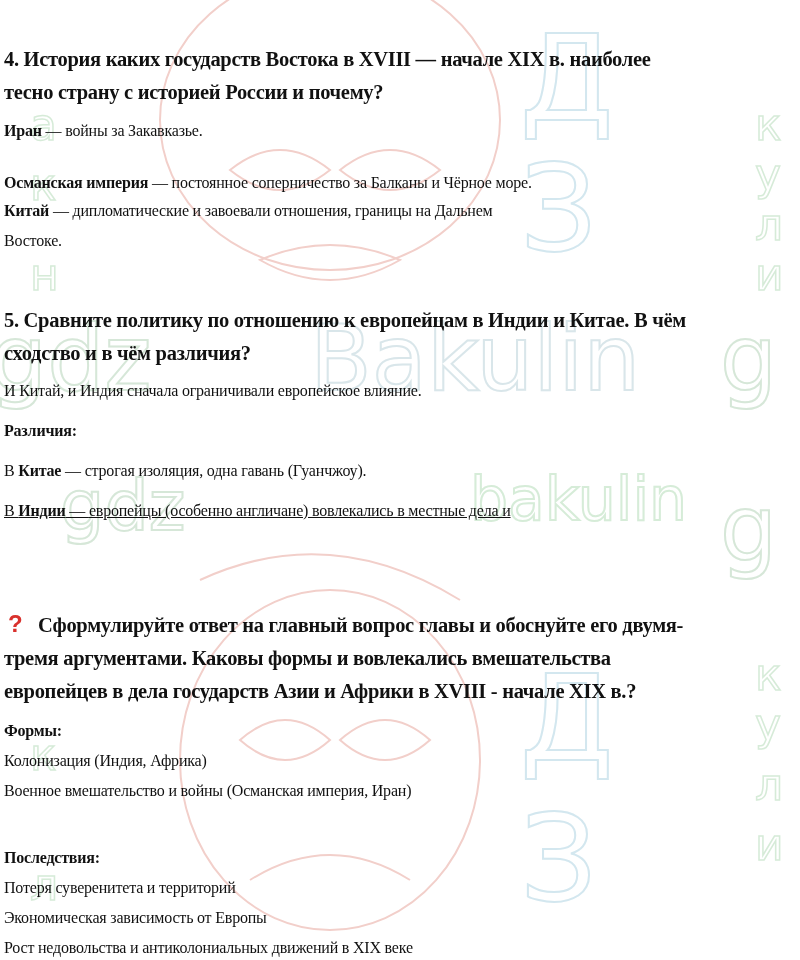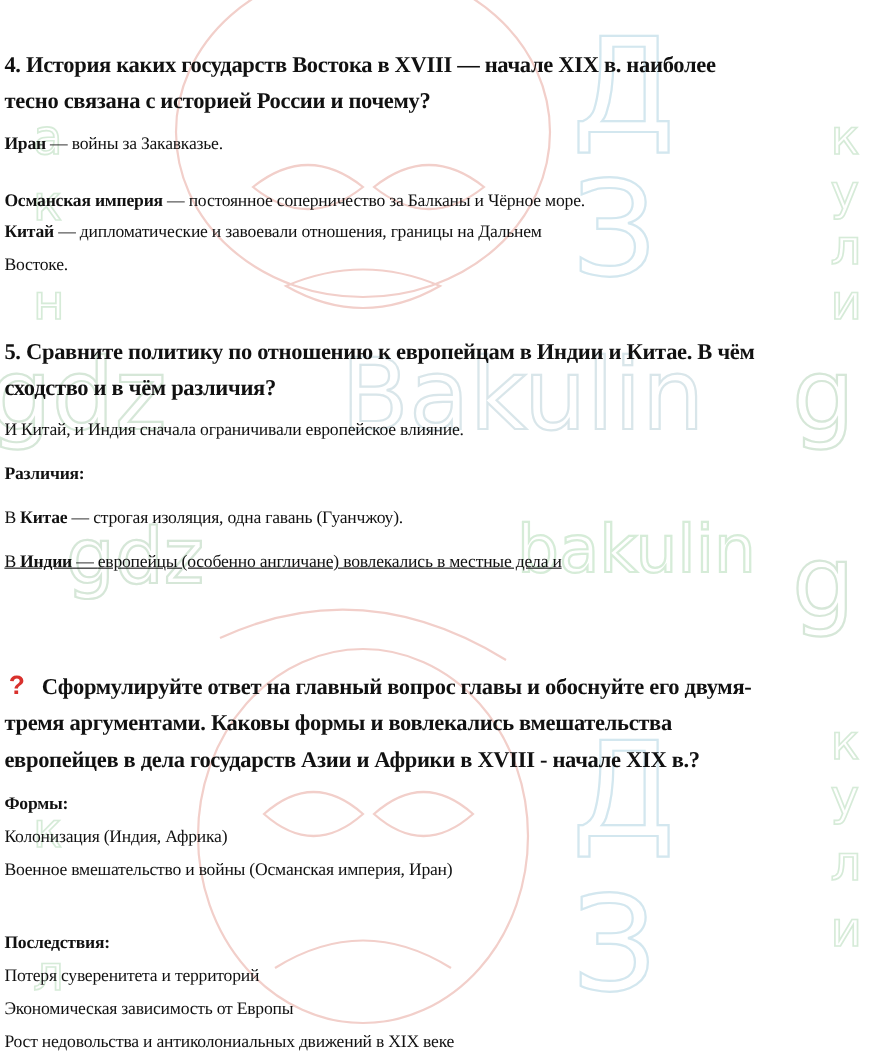--- a/index.html
+++ b/index.html
@@ -101,21 +101,21 @@
     <text x="720" y="390" font-size="90">g</text>
     <text x="720" y="560" font-size="90">g</text>
   </g>
 </svg>
 
 <div class="page">
 
   <section>
     <div class="block q-title" style="top:43px;">
       <span class="line">4. История каких государств Востока в XVIII — начале XIX в. наиболее</span>
-      <span class="line">тесно связана с историей России и почему?</span>
+      <span class="line">тесно страну с историей России и почему?</span>
     </div>
 
     <div class="block" style="top:116px;">
       <span class="b">Иран</span><span> — </span><span>войны за Закавказье.</span>
     </div>
 
     <div class="block" style="top:156px;margin-top:12px;">
       <span class="b">Османская империя</span><span> — </span><span>постоянное соперничество за Балканы и Чёрное море.</span>
     </div>
 

